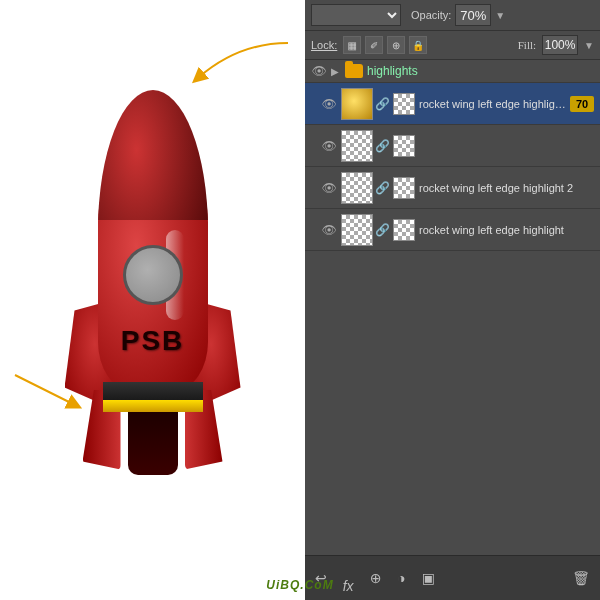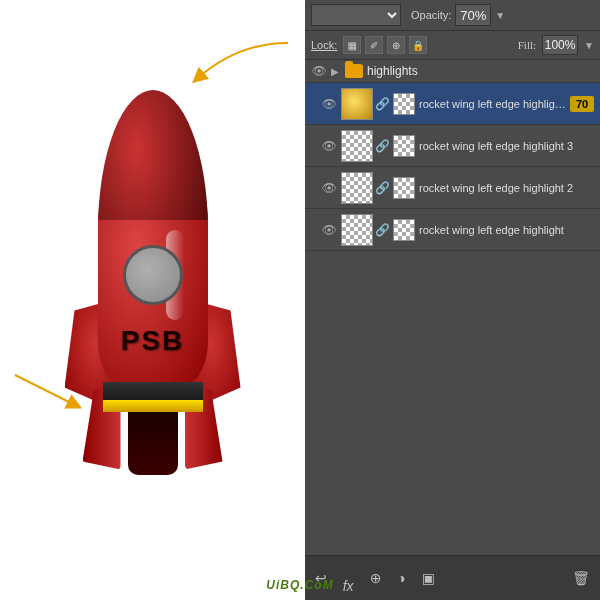--- a/index.html
+++ b/index.html
@@ -332,21 +332,21 @@
     }
     .folder-icon::before {
       content: '';
       position: absolute;
       top: -3px; left: 0;
       width: 8px; height: 4px;
       background: #e8a000;
       border-radius: 2px 2px 0 0;
     }
     .group-label {
-      color: #e5e5e5;
+      color: #86efac;
       font-size: 12px;
       flex: 1;
     }
 
     
     .layer-row {
       display: flex;
       align-items: center;
       padding: 3px 6px 3px 16px;
       border-bottom: 1px solid #3a3a3a;
@@ -536,21 +536,20 @@
         <div class="chain-icon">🔗</div>
         <div class="layer-thumb checkerboard" style="width: 22px; height: 22px;"></div>
         <span class="layer-name">rocket wing left edge  highlight spot</span>
         <span class="opacity-badge">70</span>
       </div>
       <div class="layer-row">
         <div class="eye-icon">👁</div>
         <div class="layer-thumb checkerboard"></div>
         <div class="chain-icon">🔗</div>
         <div class="layer-thumb checkerboard" style="width: 22px; height: 22px;"></div>
-        <span class="layer-name">rocket wing left edge  highlight 3</span>
       </div>
       <div class="layer-row">
         <div class="eye-icon">👁</div>
         <div class="layer-thumb checkerboard"></div>
         <div class="chain-icon">🔗</div>
         <div class="layer-thumb checkerboard" style="width: 22px; height: 22px;"></div>
         <span class="layer-name">rocket wing left edge  highlight 2</span>
       </div>
       <div class="layer-row">
         <div class="eye-icon">👁</div>

